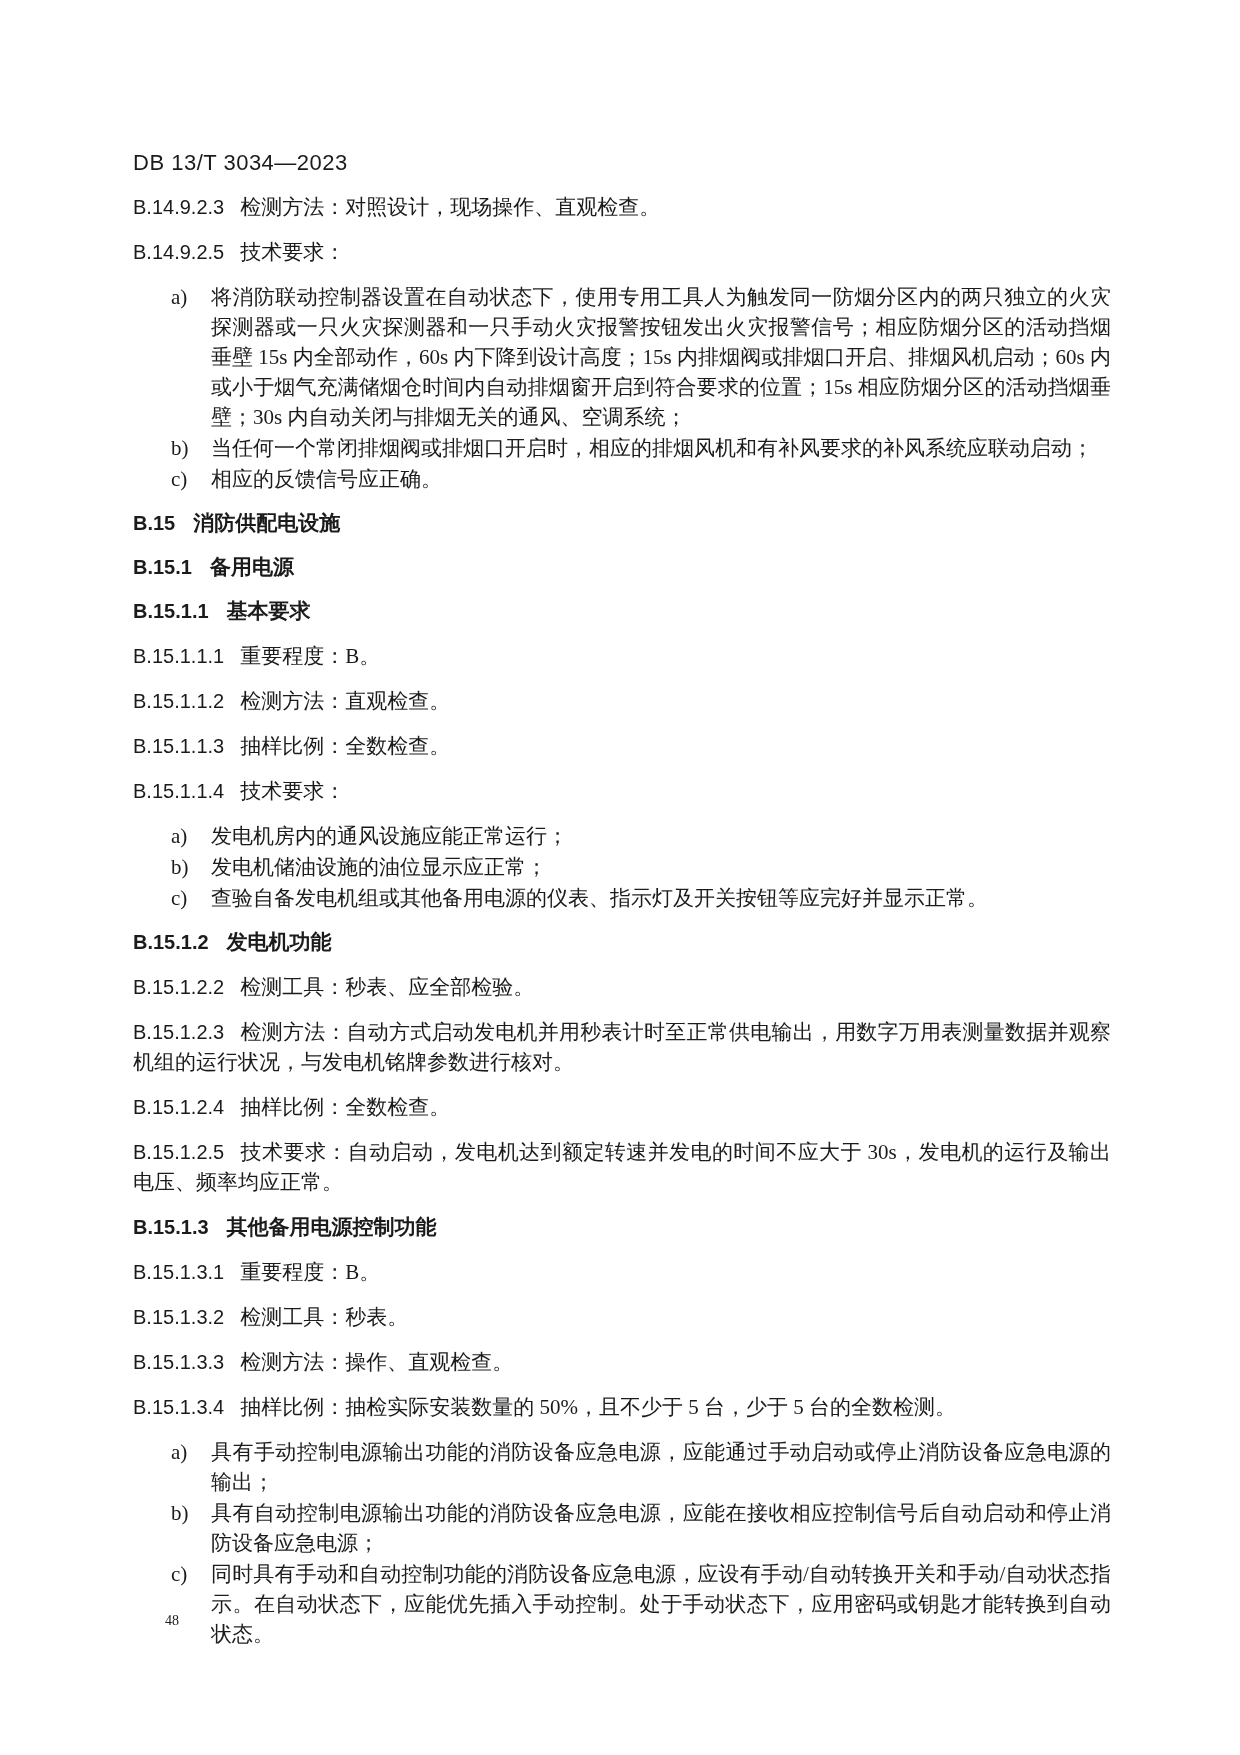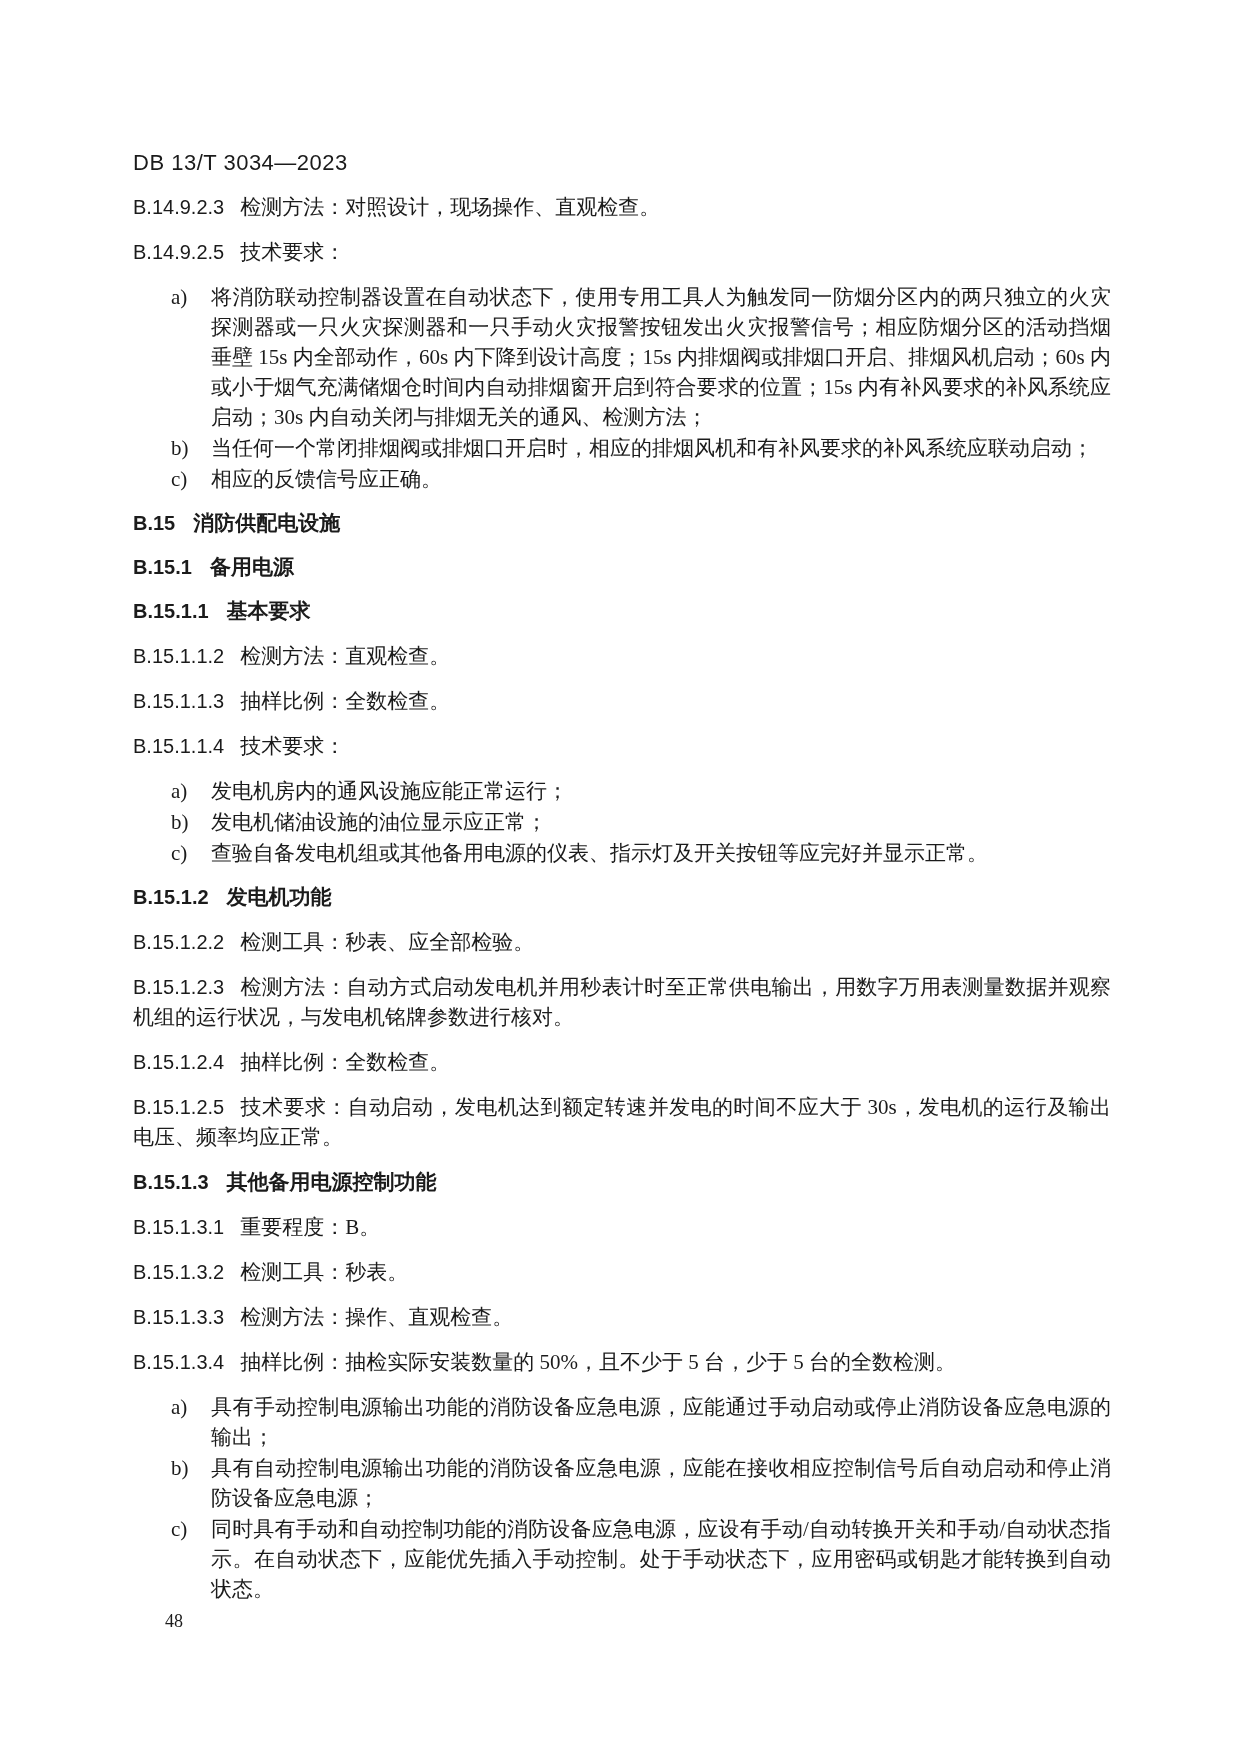--- a/index.html
+++ b/index.html
@@ -57,57 +57,58 @@
     flex:0 0 40px;
     white-space:nowrap;
   }
   .item .txt{
     flex:1;
     text-align:justify;
   }
   .page-number{
     position:absolute;
     left:165px;top:1608px;
-    font-size:18px;
+    font-size:14px;
     line-height:26px;
     text-align:center;
   }
 </style>
 </head>
 <body>
 
 <div class="page">
   <div class="content">
 
     <p class="doc-header">DB 13/T 3034—2023</p>
 
     <p class="clause"><span class="num">B.14.9.2.3</span><span class="txt">检测方法：对照设计，现场操作、直观检查。</span></p>
 
 
     <p class="clause"><span class="num">B.14.9.2.5</span><span class="txt">技术要求：</span></p>
 
     <div class="item">
         <span class="label">a)</span>
-        <span class="txt">将消防联动控制器设置在自动状态下，使用专用工具人为触发同一防烟分区内的两只独立的火灾探测器或一只火灾探测器和一只手动火灾报警按钮发出火灾报警信号；相应防烟分区的活动挡烟垂壁 15s 内全部动作，60s 内下降到设计高度；15s 内排烟阀或排烟口开启、排烟风机启动；60s 内或小于烟气充满储烟仓时间内自动排烟窗开启到符合要求的位置；15s 内有补风要求的补风系统应启动；30s 内自动关闭与排烟无关的通风、检测方法；</span>
+        <span class="txt">将消防联动控制器设置在自动状态下，使用专用工具人为触发同一防烟分区内的两只独立的火灾探测器或一只火灾探测器和一只手动火灾报警按钮发出火灾报警信号；相应防烟分区的活动挡烟垂壁 15s 内全部动作，60s 内下降到设计高度；15s 内排烟阀或排烟口开启、排烟风机启动；60s 内或小于烟气充满储烟仓时间内自动排烟窗开启到符合要求的位置；15s 相应防烟分区的活动挡烟垂壁；30s 内自动关闭与排烟无关的通风、空调系统；</span>
       </div>
     <div class="item">
         <span class="label">b)</span>
         <span class="txt">当任何一个常闭排烟阀或排烟口开启时，相应的排烟风机和有补风要求的补风系统应联动启动；</span>
       </div>
     <div class="item">
         <span class="label">c)</span>
         <span class="txt">相应的反馈信号应正确。</span>
       </div>
 
     <p class="heading"><span class="num">B.15</span><span class="txt">消防供配电设施</span></p>
 
     <p class="heading"><span class="num">B.15.1</span><span class="txt">备用电源</span></p>
 
     <p class="heading"><span class="num">B.15.1.1</span><span class="txt">基本要求</span></p>
 
+    <p class="clause"><span class="num">B.15.1.1.1</span><span class="txt">重要程度：B。</span></p>
     <p class="clause"><span class="num">B.15.1.1.2</span><span class="txt">检测方法：直观检查。</span></p>
     <p class="clause"><span class="num">B.15.1.1.3</span><span class="txt">抽样比例：全数检查。</span></p>
     <p class="clause"><span class="num">B.15.1.1.4</span><span class="txt">技术要求：</span></p>
 
     <div class="item">
         <span class="label">a)</span>
         <span class="txt">发电机房内的通风设施应能正常运行；</span>
       </div>
     <div class="item">
         <span class="label">b)</span>

